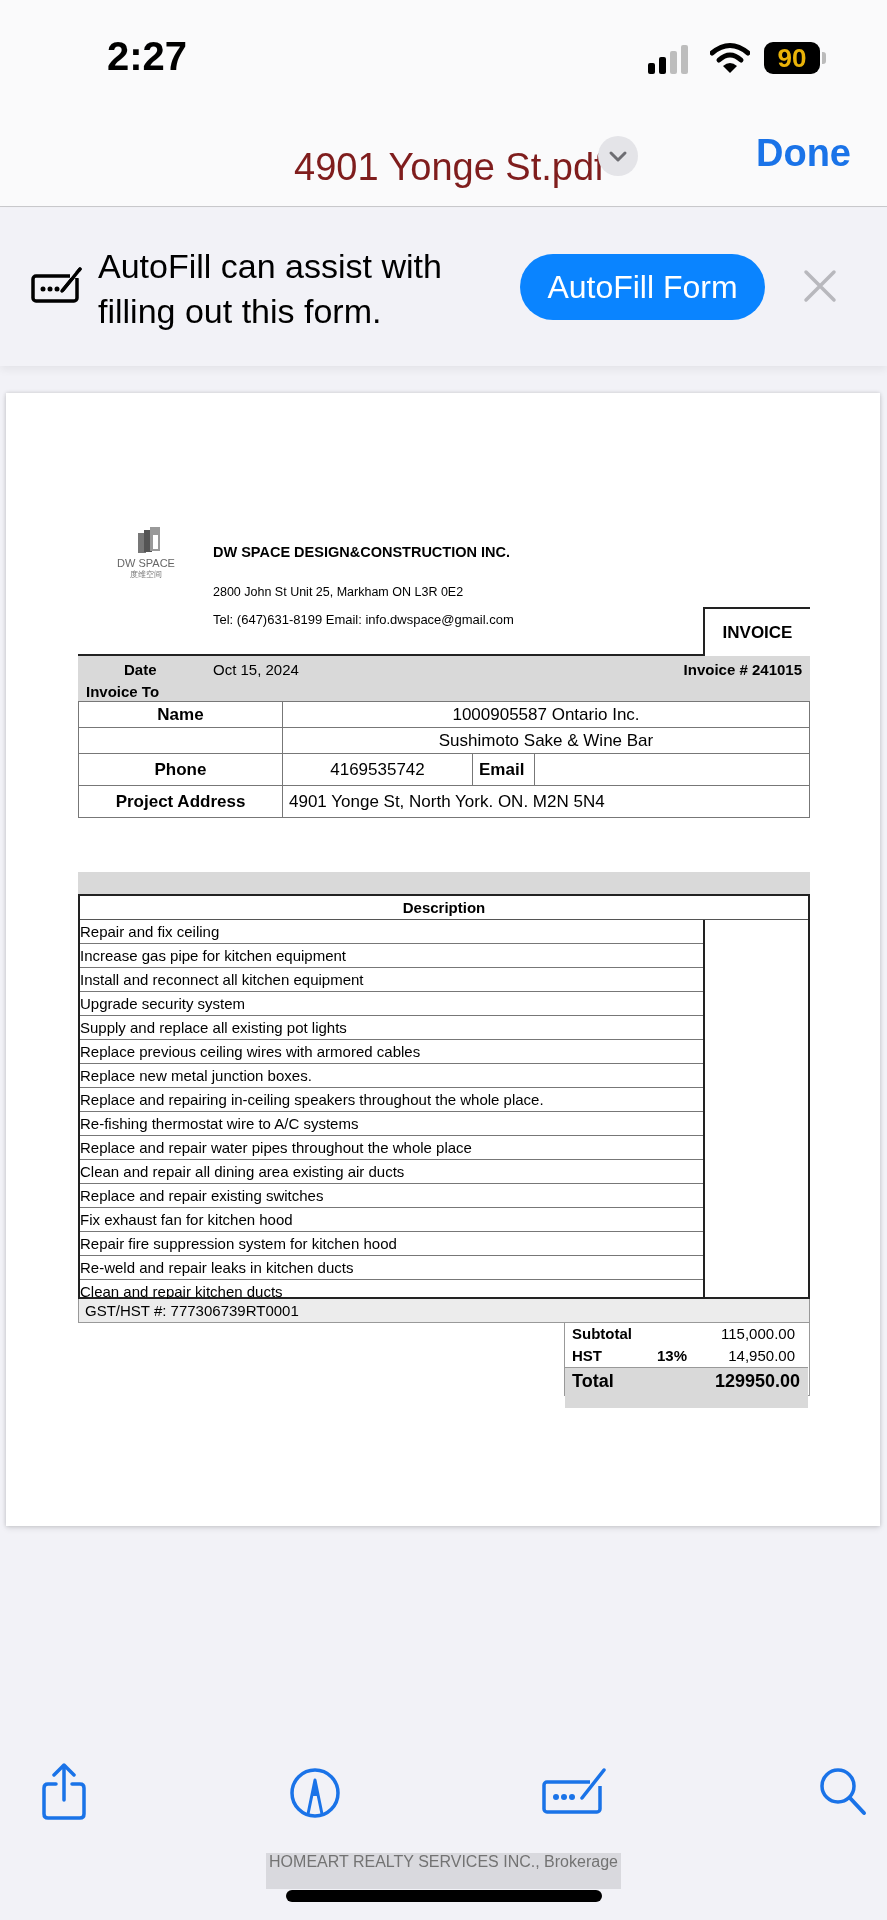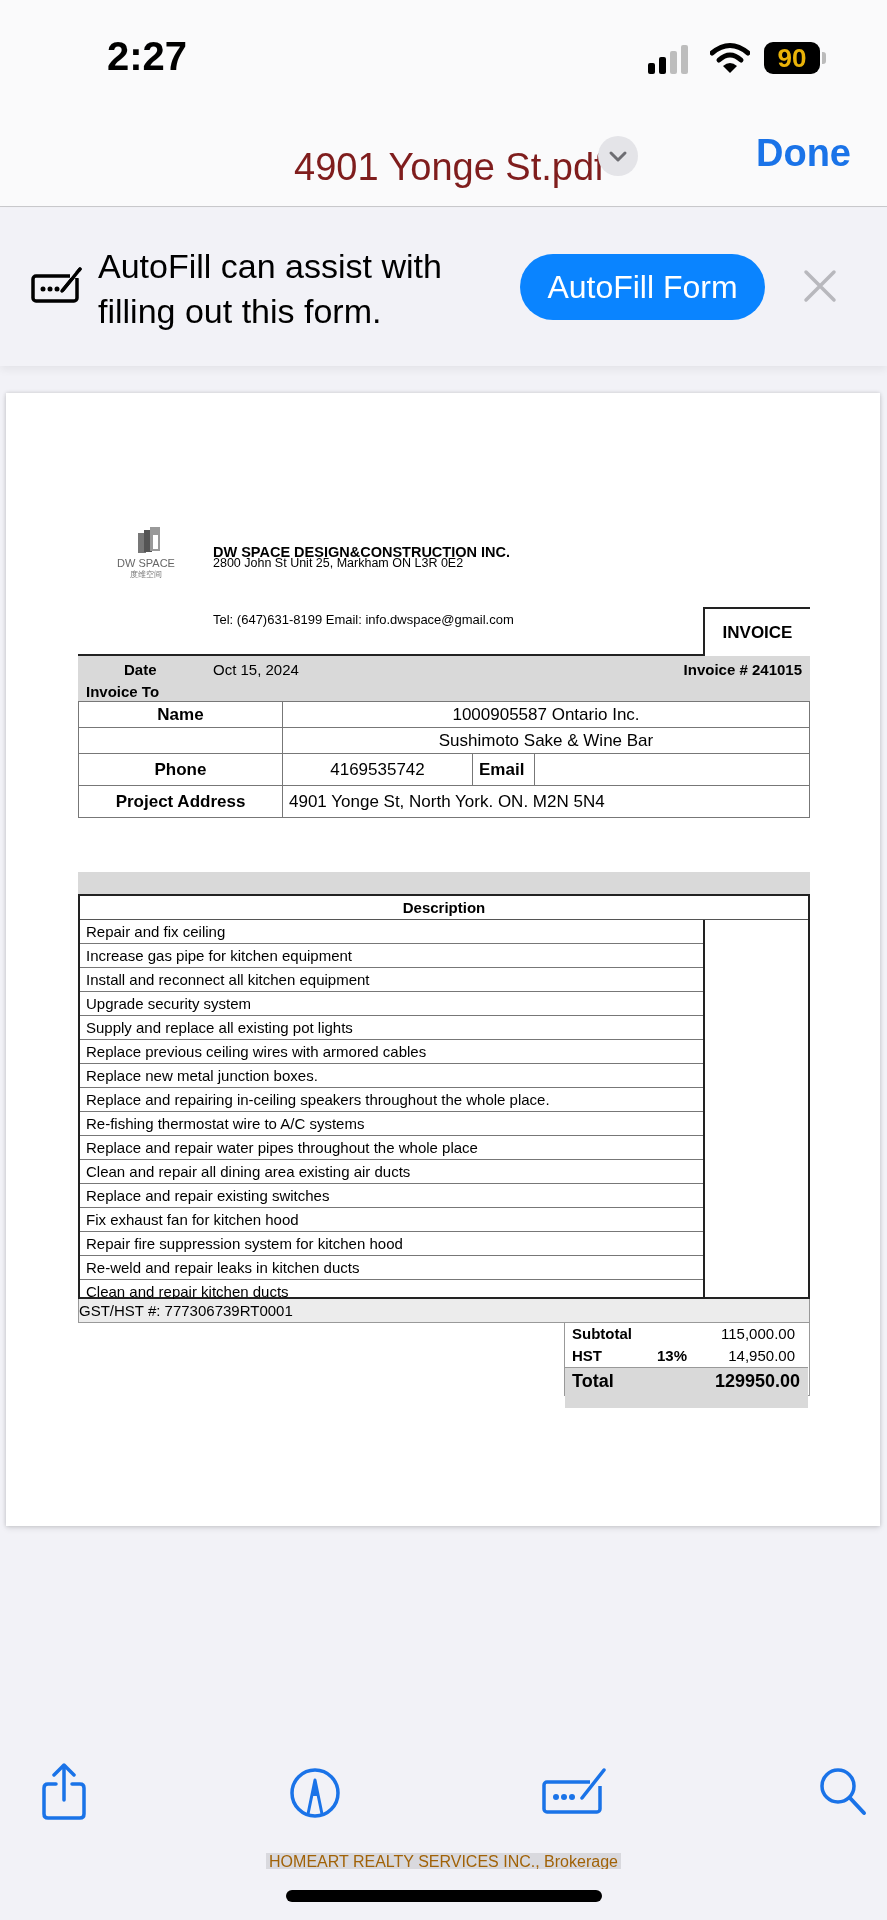--- a/index.html
+++ b/index.html
@@ -29,56 +29,56 @@
   
   .pdf-area { position: absolute; left: 0; top: 366px; width: 887px; height: 1330px; }
   .page { position: absolute; left: 6px; top: 27px; width: 874px; height: 1133px; background: #fff; box-shadow: 0 0 4px rgba(0,0,0,0.18), 0 3px 6px rgba(0,0,0,0.08); }
 
   .inv { position: absolute; left: 0; top: 0; width: 874px; height: 1133px; font-family: "Liberation Sans", sans-serif; color: #000; }
   .logo { position: absolute; left: 108px; top: 134px; width: 64px; height: 50px; }
   .logo-box { position: absolute; left: 22px; top: 0; width: 26px; height: 28px; }
   .logo-text { position: absolute; left: 0; top: 30px; width: 64px; font-size: 11px; color: #666; text-align: center; letter-spacing: 0; }
   .logo-sub { position: absolute; left: 0; top: 42px; width: 64px; font-size: 8px; color: #777; text-align: center; }
   .co-name { position: absolute; left: 207px; top: 151px; font-size: 14.5px; font-weight: bold; }
-  .co-addr { position: absolute; left: 207px; top: 163px; font-size: 12.5px; }
+  .co-addr { position: absolute; left: 207px; top: 192px; font-size: 12.5px; }
   .co-tel { position: absolute; left: 207px; top: 199px; font-size: 13px; margin-top: 20px; }
 
   .inv-tab { position: absolute; left: 697px; top: 214px; width: 107px; height: 47px; border-left: 2px solid #222; border-top: 2px solid #222; font-size: 17px; font-weight: bold; text-align: center; line-height: 47px; }
   .hrule { position: absolute; left: 72px; top: 261px; width: 627px; height: 2px; background: #222; }
   .date-band { position: absolute; left: 72px; top: 263px; width: 732px; height: 46px; background: #d9d9d9; }
   .date-lbl { position: absolute; left: 46px; top: 5px; font-size: 15px; font-weight: bold; }
   .date-val { position: absolute; left: 135px; top: 5px; font-size: 15px; }
   .inv-num { position: absolute; right: 8px; top: 5px; font-size: 15px; font-weight: bold; }
   .inv-to { position: absolute; left: 8px; top: 27px; font-size: 15px; font-weight: bold; }
 
   table.info { position: absolute; left: 72px; top: 308px; width: 732px; border-collapse: collapse; font-size: 17px; }
   table.info td { border: 1.5px solid #777; padding: 0 6px; height: 26px; }
   table.info td.lbl { width: 204px; text-align: center; font-weight: bold; }
   table.info td.c { text-align: center; }
   table.info tr.tall td { height: 32px; }
 
   .gray-band { position: absolute; left: 72px; top: 479px; width: 732px; height: 22px; background: #d9d9d9; }
   .desc-box { position: absolute; left: 72px; top: 501px; width: 732px; height: 405px; border: 2px solid #222; }
   .desc-head { height: 24px; border-bottom: 1.5px solid #555; text-align: center; font-size: 15px; font-weight: bold; line-height: 23px; }
   .desc-rows { position: absolute; left: 0; top: 24px; width: 625px; border-right: 2px solid #222; }
-  .desc-row { height: 24px; border-bottom: 1.5px solid #777; font-size: 15px; line-height: 23px; padding-left: 6px; white-space: nowrap; }
+  .desc-row { height: 24px; border-bottom: 1.5px solid #777; font-size: 15px; line-height: 23px; white-space: nowrap; }
   .desc-row:last-child { border-bottom: none; }
-  .gst-row { position: absolute; left: 72px; top: 906px; width: 732px; height: 24px; background: #ececec; border: 1.5px solid #999; border-top: none; font-size: 15px; line-height: 23px; }
+  .gst-row { position: absolute; left: 72px; top: 906px; width: 732px; height: 24px; background: #ececec; border: 1.5px solid #999; border-top: none; font-size: 15px; padding-left: 6px; line-height: 23px; }
   .totals { position: absolute; left: 558px; top: 930px; width: 246px; height: 73px; border: 1.5px solid #999; border-top: none; }
   .tot-row { position: relative; height: 22px; font-size: 15px; line-height: 22px; }
   .tot-row .l { position: absolute; left: 7px; font-weight: bold; }
   .tot-row .m { position: absolute; left: 92px; font-weight: bold; }
   .tot-row .r { position: absolute; right: 14px; }
   .tot-total { position: absolute; left: 0; top: 44px; width: 243px; height: 41px; background: #d9d9d9; border-top: 1.5px solid #999; font-size: 18px; font-weight: bold; line-height: 26px; }
   .tot-total .l { position: absolute; left: 7px; }
   .tot-total .r { position: absolute; right: 8px; }
 
   
   .tb-icon { position: absolute; cursor: pointer; }
-  .watermark { position: absolute; left: 266px; top: 1853px; width: 355px; height: 16px; background: rgba(200,200,205,0.6); color: #a16207; font-size: 16px; text-align: center; line-height: 18px; white-space: nowrap; overflow: hidden; }
+  .watermark { position: absolute; left: 266px; top: 1853px; width: 355px; height: 36px; background: rgba(200,200,205,0.6); color: #737373; font-size: 16px; text-align: center; line-height: 18px; white-space: nowrap; overflow: hidden; }
   .home-ind { position: absolute; left: 286px; top: 1890px; width: 316px; height: 12px; border-radius: 6px; background: #000; }
 </style>
 </head>
 <body>
 
 <div id="root">
 
   <div class="topbar">
     <div class="time">2:27</div>
     <div class="signal">

